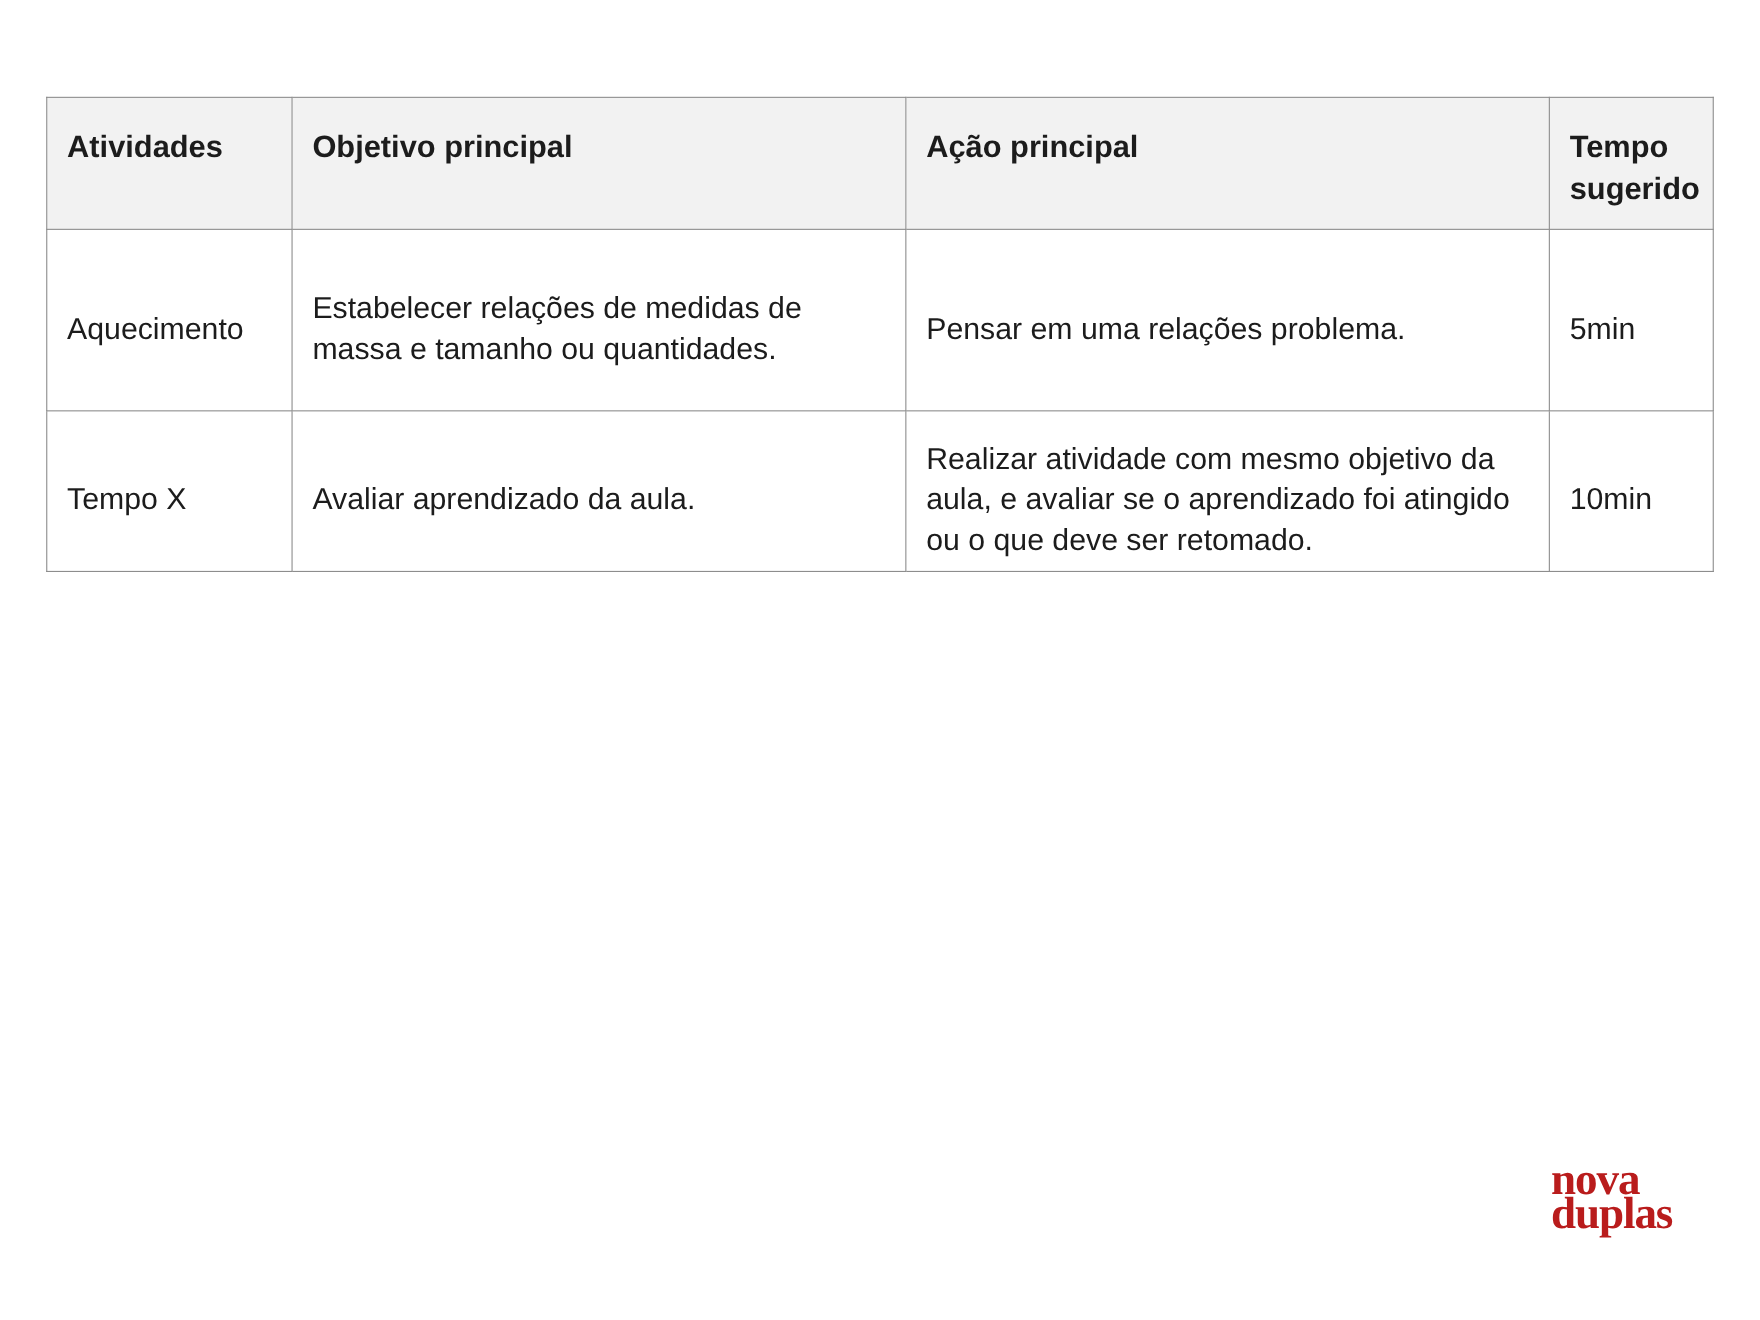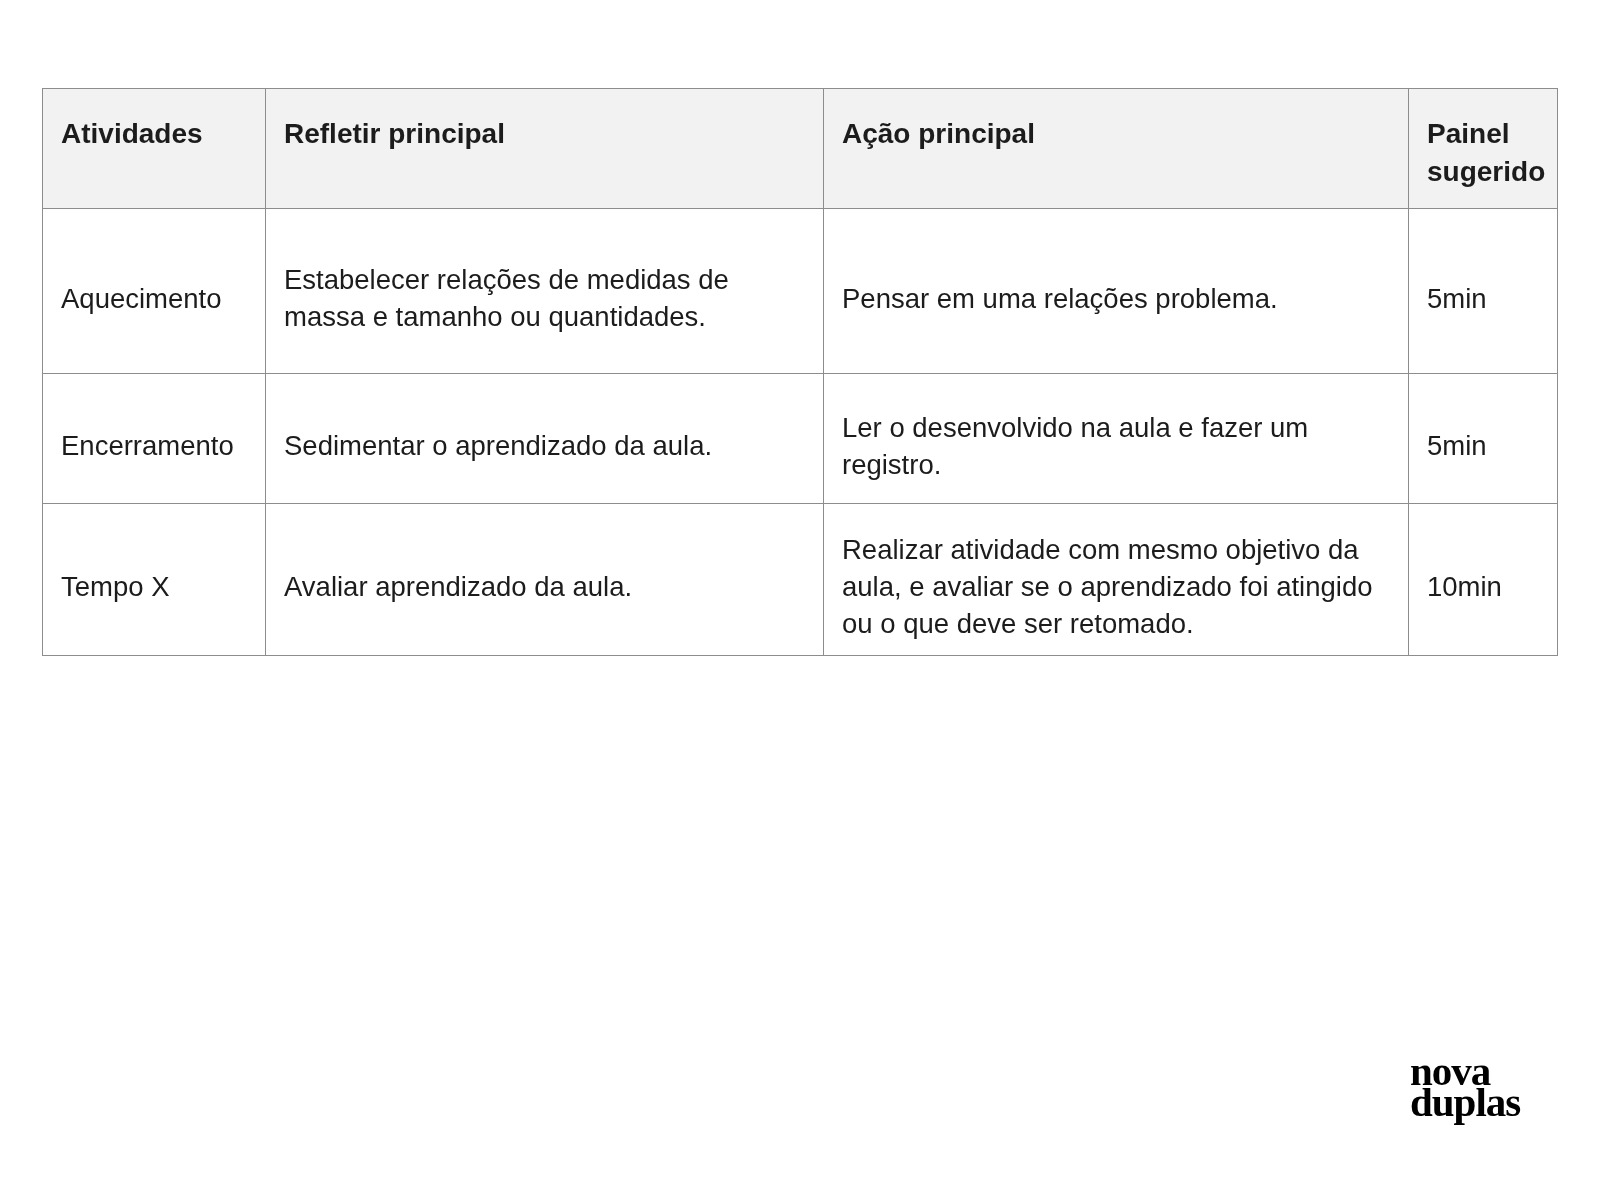--- a/index.html
+++ b/index.html
@@ -61,55 +61,49 @@
 
   .logo {
     position: absolute;
     left: 1410px;
     top: 1056px;
     font-family: "Liberation Serif", "DejaVu Serif", serif;
     font-weight: bold;
     font-size: 41px;
     line-height: 31px;
     letter-spacing: -1px;
-    color: #000000;
+    color: #b91c1c;
     user-select: none;
   }
 </style>
 </head>
 <body>
 
 <div class="page">
 
   <table class="schedule-table">
     <colgroup>
       <col class="col-atividade">
       <col class="col-objetivo">
       <col class="col-acao">
       <col class="col-tempo">
     </colgroup>
     <thead>
       <tr>
         <th>Atividades</th>
-        <th>Refletir principal</th>
+        <th>Objetivo principal</th>
         <th>Ação principal</th>
-        <th>Painel sugerido</th>
+        <th>Tempo sugerido</th>
       </tr>
     </thead>
     <tbody>
       <tr>
         <td>Aquecimento</td>
         <td>Estabelecer relações de medidas de massa e tamanho ou quantidades.</td>
         <td>Pensar em uma relações problema.</td>
-        <td>5min</td>
-      </tr>
-      <tr>
-        <td>Encerramento</td>
-        <td>Sedimentar o aprendizado da aula.</td>
-        <td>Ler o desenvolvido na aula e fazer um registro.</td>
         <td>5min</td>
       </tr>
       <tr>
         <td>Tempo X</td>
         <td>Avaliar aprendizado da aula.</td>
         <td>Realizar atividade com mesmo objetivo da aula, e avaliar se o aprendizado foi atingido ou o que deve ser retomado.</td>
         <td>10min</td>
       </tr>
     </tbody>
   </table>

